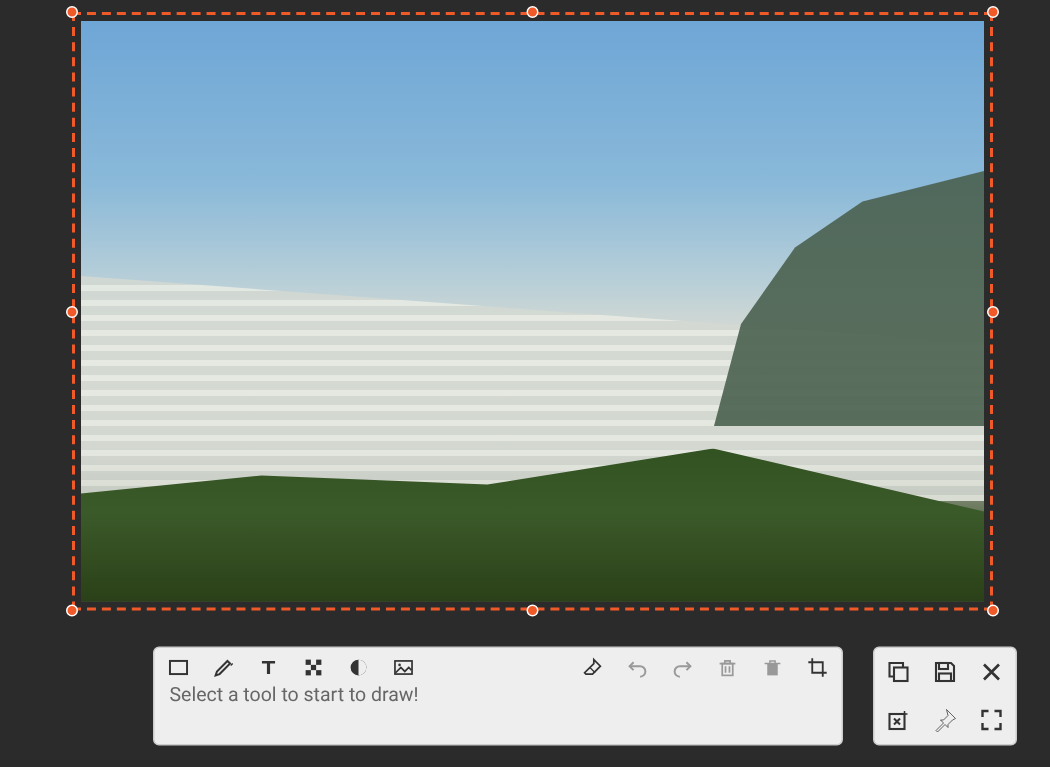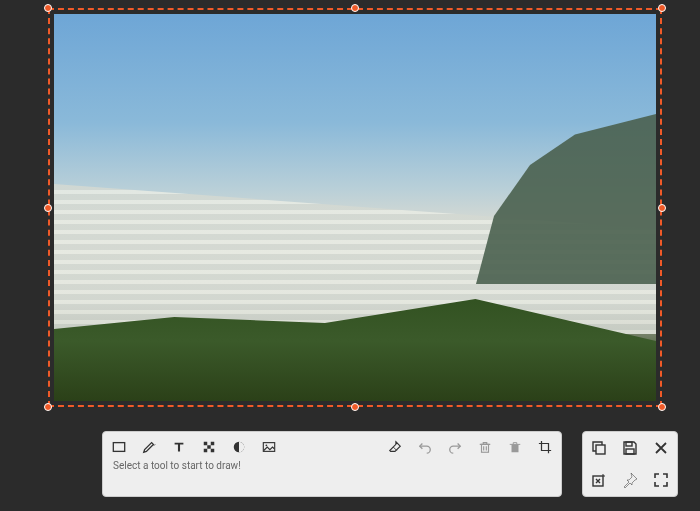--- a/index.html
+++ b/index.html
@@ -123,21 +123,21 @@
   .tb-btn.disabled {
     color: #999;
     cursor: default;
   }
   .tb-btn svg {
     width: 14px;
     height: 14px;
     display: block;
   }
   .hint {
-    font-size: 10px;
+    font-size: 13px;
     color: #666;
     padding: 0 10px 25px 10px;
     flex: 1;
     display: flex;
     align-items: center;
   }
   
   .sidepanel {
     position: absolute;
     right: 22px;

